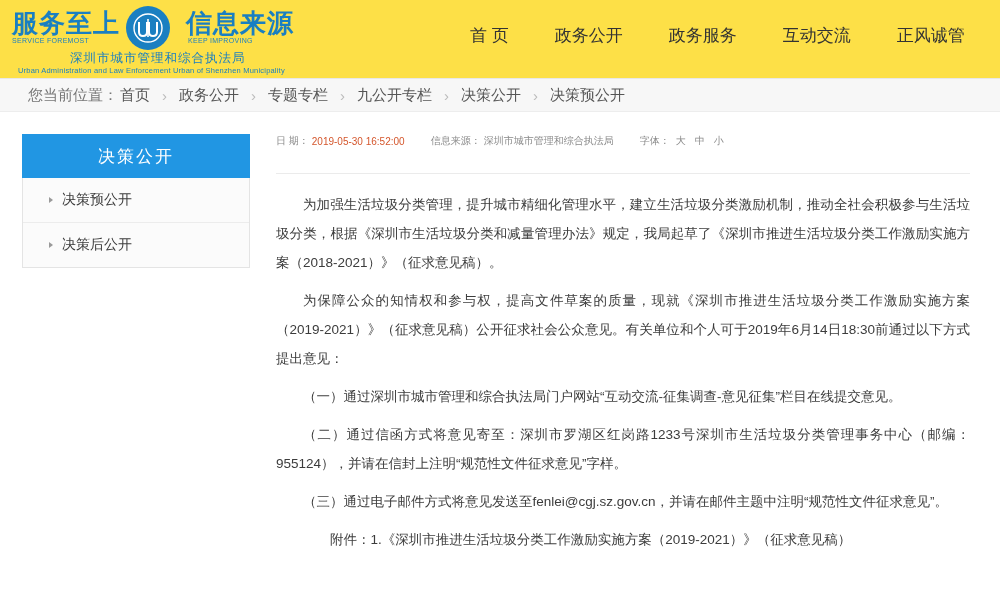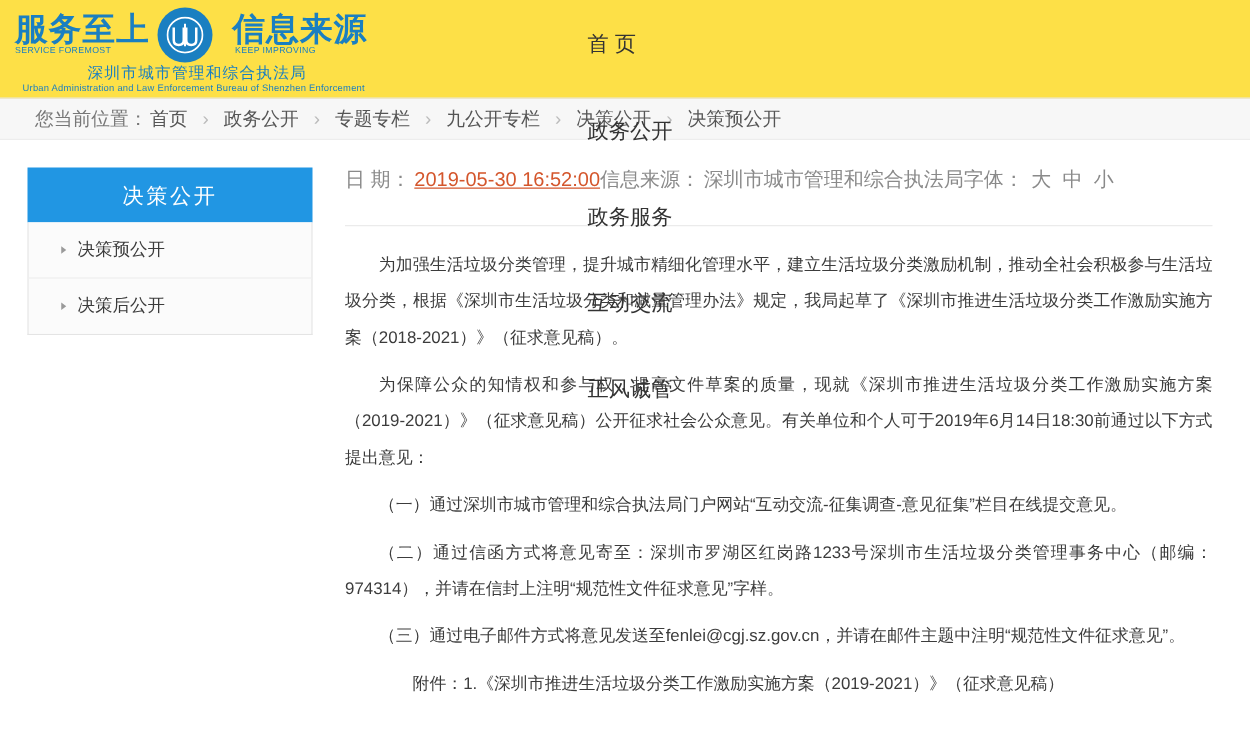--- a/index.html
+++ b/index.html
@@ -94,21 +94,20 @@
     color: #1a7fc1;
     letter-spacing: 0.2px;
   }
 
   .nav {
     position: absolute;
     left: 470px;
     top: 24px;
     display: flex;
     gap: 46px;
-    flex-direction: column;
   }
   .nav-item {
     font-size: 17px;
     color: #333;
     cursor: pointer;
     white-space: nowrap;
   }
 
   
   .crumb-bar {
@@ -190,29 +189,30 @@
     color: #1f6fb0;
     line-height: 28px;
     text-align: center;
     font-weight: normal;
     margin: 4px 0 14px 0;
     padding: 0 6px;
   }
   .meta {
     display: flex;
     align-items: center;
-    font-size: 16px;
+    font-size: 10px;
     color: #8a8a8a;
     border-bottom: 1px solid #ebebeb;
     padding-bottom: 25px;
     margin-bottom: 16px;
+    gap: 26px;
     flex-wrap: nowrap;
     white-space: nowrap;
   }
-  .meta .date-val { color: #d4562c; text-decoration: underline; }
+  .meta .date-val { color: #d4562c; }
   .meta-group { display: flex; align-items: center; gap: 3px; }
   .fontsize-btn {
     cursor: pointer;
     padding: 0 3px;
     color: #8a8a8a;
   }
   .swatches { display: flex; gap: 4px; margin-left: 4px; }
   .sw {
     width: 12px; height: 12px;
     display: inline-block;
@@ -241,21 +241,21 @@
       <svg width="30" height="30" viewBox="0 0 30 30" aria-hidden="true">
         <circle cx="15" cy="15" r="14" fill="none" stroke="#ffffff" stroke-width="1.4"></circle>
         <path d="M6 9 L6 19 Q6 23 10 23 Q14 23 14 19 L14 9" fill="none" stroke="#ffffff" stroke-width="2"></path>
         <path d="M16 9 L16 19 Q16 23 20 23 Q24 23 24 19 L24 9" fill="none" stroke="#ffffff" stroke-width="2"></path>
         <path d="M15 6 L15 24" stroke="#ffffff" stroke-width="1.6"></path>
       </svg>
     </div>
     <div class="logo-slogan-right">信息来源</div>
     <div class="logo-slogan-right-en">KEEP IMPROVING</div>
     <div class="logo-org-cn">深圳市城市管理和综合执法局</div>
-    <div class="logo-org-en">Urban Administration and Law Enforcement Bureau of Shenzhen Enforcement</div>
+    <div class="logo-org-en">Urban Administration and Law Enforcement Urban of Shenzhen Municipality</div>
   </div>
 
   <div class="nav">
     <div class="nav-item">首 页</div>
     <div class="nav-item">政务公开</div>
     <div class="nav-item">政务服务</div>
     <div class="nav-item">互动交流</div>
     <div class="nav-item">正风诚管</div>
   </div>
 </div>
@@ -306,19 +306,19 @@
         <span>字体：</span>
         <span class="fontsize-btn">大</span>
         <span class="fontsize-btn">中</span>
         <span class="fontsize-btn">小</span>
       </span>
     </div>
 
     <p class="para">为加强生活垃圾分类管理，提升城市精细化管理水平，建立生活垃圾分类激励机制，推动全社会积极参与生活垃圾分类，根据《深圳市生活垃圾分类和减量管理办法》规定，我局起草了《深圳市推进生活垃圾分类工作激励实施方案（2018-2021）》（征求意见稿）。</p>
     <p class="para">为保障公众的知情权和参与权，提高文件草案的质量，现就《深圳市推进生活垃圾分类工作激励实施方案（2019-2021）》（征求意见稿）公开征求社会公众意见。有关单位和个人可于2019年6月14日18:30前通过以下方式提出意见：</p>
     <p class="para">（一）通过深圳市城市管理和综合执法局门户网站“互动交流-征集调查-意见征集”栏目在线提交意见。</p>
-    <p class="para">（二）通过信函方式将意见寄至：深圳市罗湖区红岗路1233号深圳市生活垃圾分类管理事务中心（邮编：974314），并请在信封上注明“规范性文件征求意见”字样。</p>
+    <p class="para">（二）通过信函方式将意见寄至：深圳市罗湖区红岗路1233号深圳市生活垃圾分类管理事务中心（邮编：955124），并请在信封上注明“规范性文件征求意见”字样。</p>
     <p class="para">（三）通过电子邮件方式将意见发送至fenlei@cgj.sz.gov.cn，并请在邮件主题中注明“规范性文件征求意见”。</p>
 
     <p class="para attach-1">附件：1.《深圳市推进生活垃圾分类工作激励实施方案（2019-2021）》（征求意见稿）</p>
 
   </div>
 </div>
 
 </body></html>

